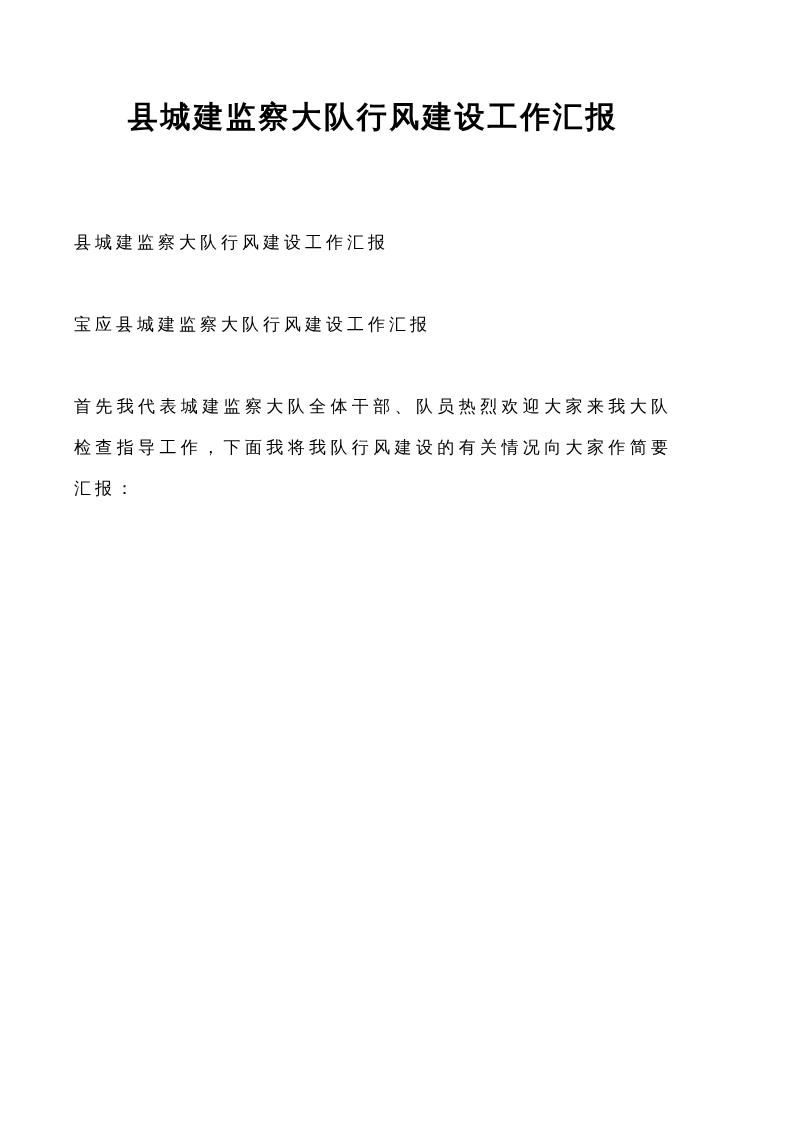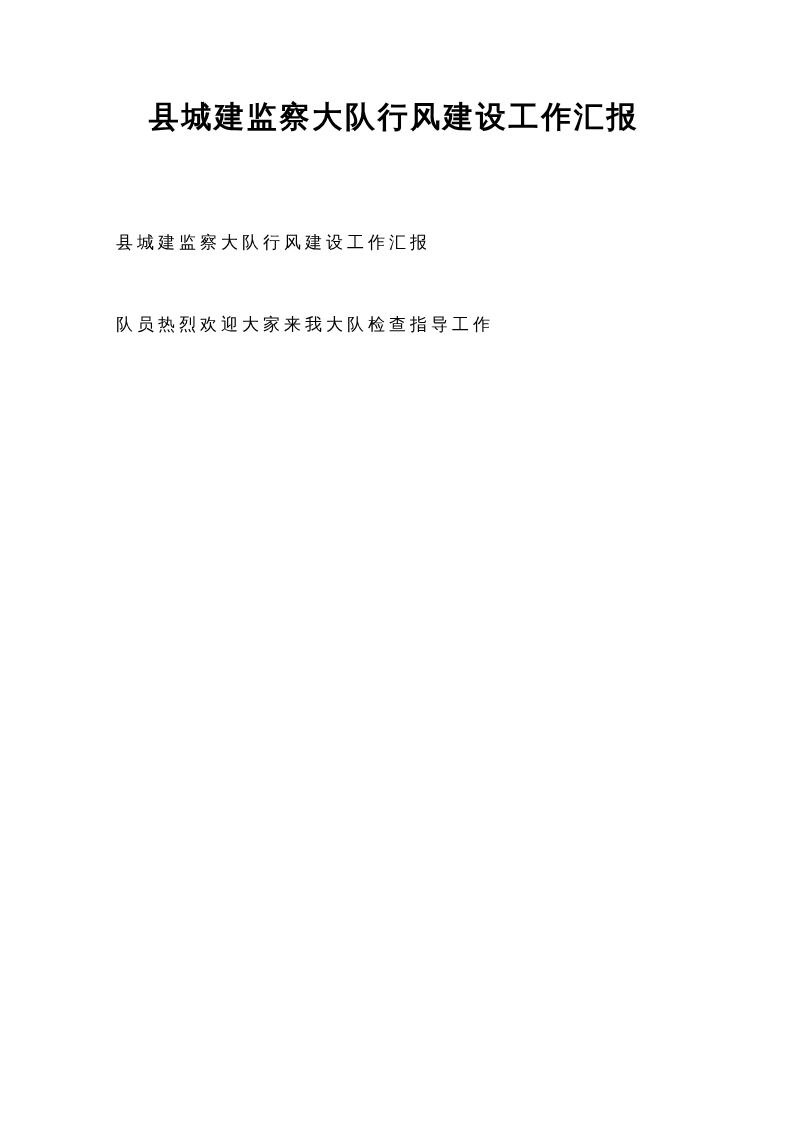--- a/index.html
+++ b/index.html
@@ -5,21 +5,21 @@
   html, body {
     margin: 0;
     padding: 0;
     background: #ffffff;
   }
   .page {
     position: relative;
     width: 793px;
     height: 1122px;
     box-sizing: border-box;
-    padding: 94px 121px 0 116px;
+    padding: 94px 121px 0 74px;
     background: #ffffff;
     color: #000000;
     overflow: hidden;
     font-family: Liberation Sans, sans-serif;
   }
   .doc-title {
     margin: 0 0 83px 0;
     font-size: 30px;
     font-weight: bold;
     line-height: 45px;
@@ -43,18 +43,19 @@
   }
 </style>
 </head>
 <body>
 
 <div class="page">
   <h1 class="doc-title">县城建监察大队行风建设工作汇报</h1>
 
   <p class="para">县城建监察大队行风建设工作汇报</p>
 
-  <p class="para">队员热烈欢迎大家来我大队检查指导工作</p>
+  <p class="para">宝应县城建监察大队行风建设工作汇报</p>
 
 
 
+  <p class="para justify">首先我代表城建监察大队全体干部、队员热烈欢迎大家来我大队检查指导工作，下面我将我队行风建设的有关情况向大家作简要汇报：</p>
 
 </div>
 
 </body></html>

